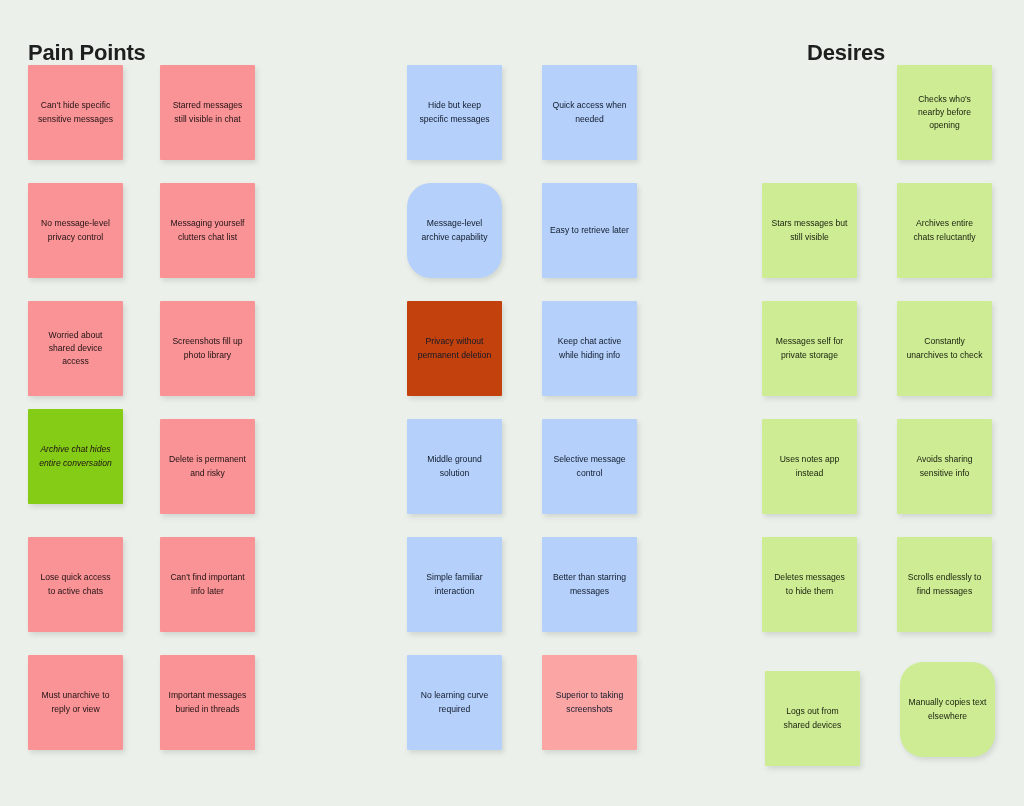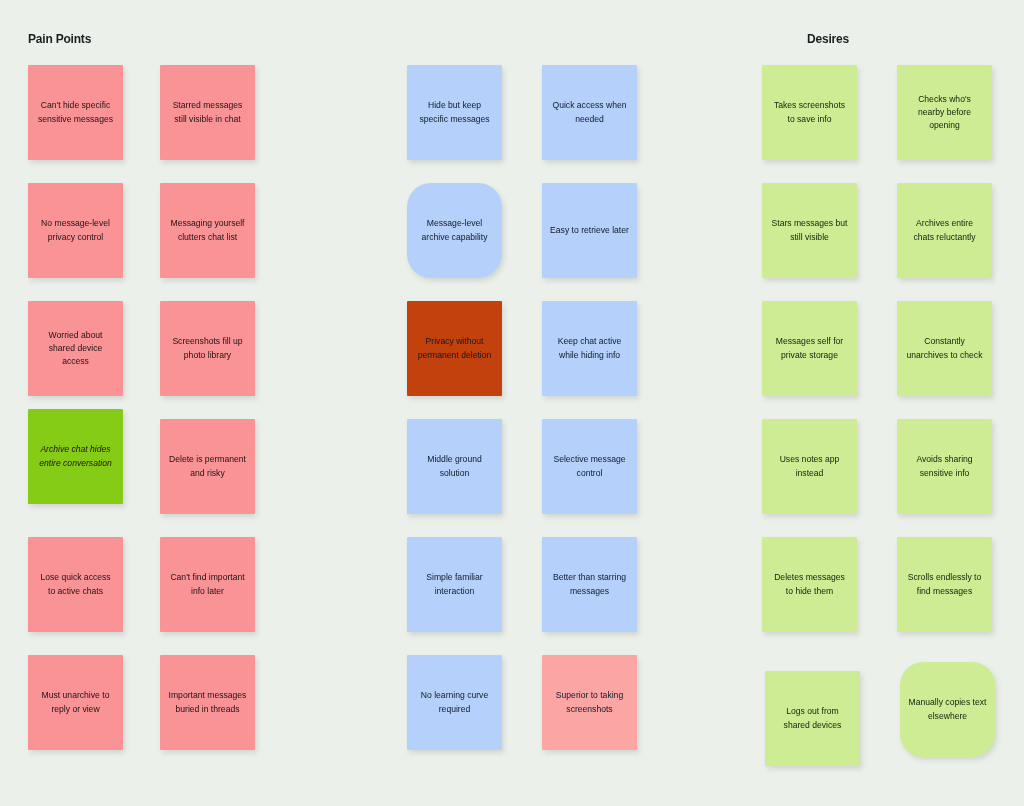--- a/index.html
+++ b/index.html
@@ -21,21 +21,21 @@
     inset: 0;
   }
 
   .column {
     position: absolute;
     top: 0;
   }
 
   .column-title {
     position: absolute;
-    font-size: 12px;
+    font-size: 22px;
     font-weight: bold;
     color: #1d1f1e;
     letter-spacing: -0.2px;
     white-space: nowrap;
   }
 
   .notes-grid {
     position: absolute;
     top: 65px;
     left: 0;
@@ -161,23 +161,20 @@
     </div>
     <div class="note" style="background: rgb(181, 208, 250); color: rgb(16, 26, 43); left: 542px; top: 537px;">
       <span class="note-text">Better than starring messages</span>
     </div>
     <div class="note" style="background: rgb(181, 208, 250); color: rgb(16, 26, 43); left: 407px; top: 655px;">
       <span class="note-text">No learning curve required</span>
     </div>
     <div class="note" style="background: #fca5a5; color: rgb(16, 26, 43); left: 542px; top: 655px;">
       <span class="note-text">Superior to taking screenshots</span>
     </div>
-    <div class="note" style="background: rgb(206, 236, 148); color: rgb(22, 32, 13); left: 762px; top: 65px;">
-      <span class="note-text">Takes screenshots to save info</span>
-    </div>
     <div class="note" style="background: rgb(206, 236, 148); color: rgb(22, 32, 13); left: 897px; top: 65px;">
       <span class="note-text">Checks who's nearby before opening</span>
     </div>
     <div class="note" style="background: rgb(206, 236, 148); color: rgb(22, 32, 13); left: 762px; top: 183px;">
       <span class="note-text">Stars messages but still visible</span>
     </div>
     <div class="note" style="background: rgb(206, 236, 148); color: rgb(22, 32, 13); left: 897px; top: 183px;">
       <span class="note-text">Archives entire chats reluctantly</span>
     </div>
     <div class="note" style="background: rgb(206, 236, 148); color: rgb(22, 32, 13); left: 762px; top: 301px;">

